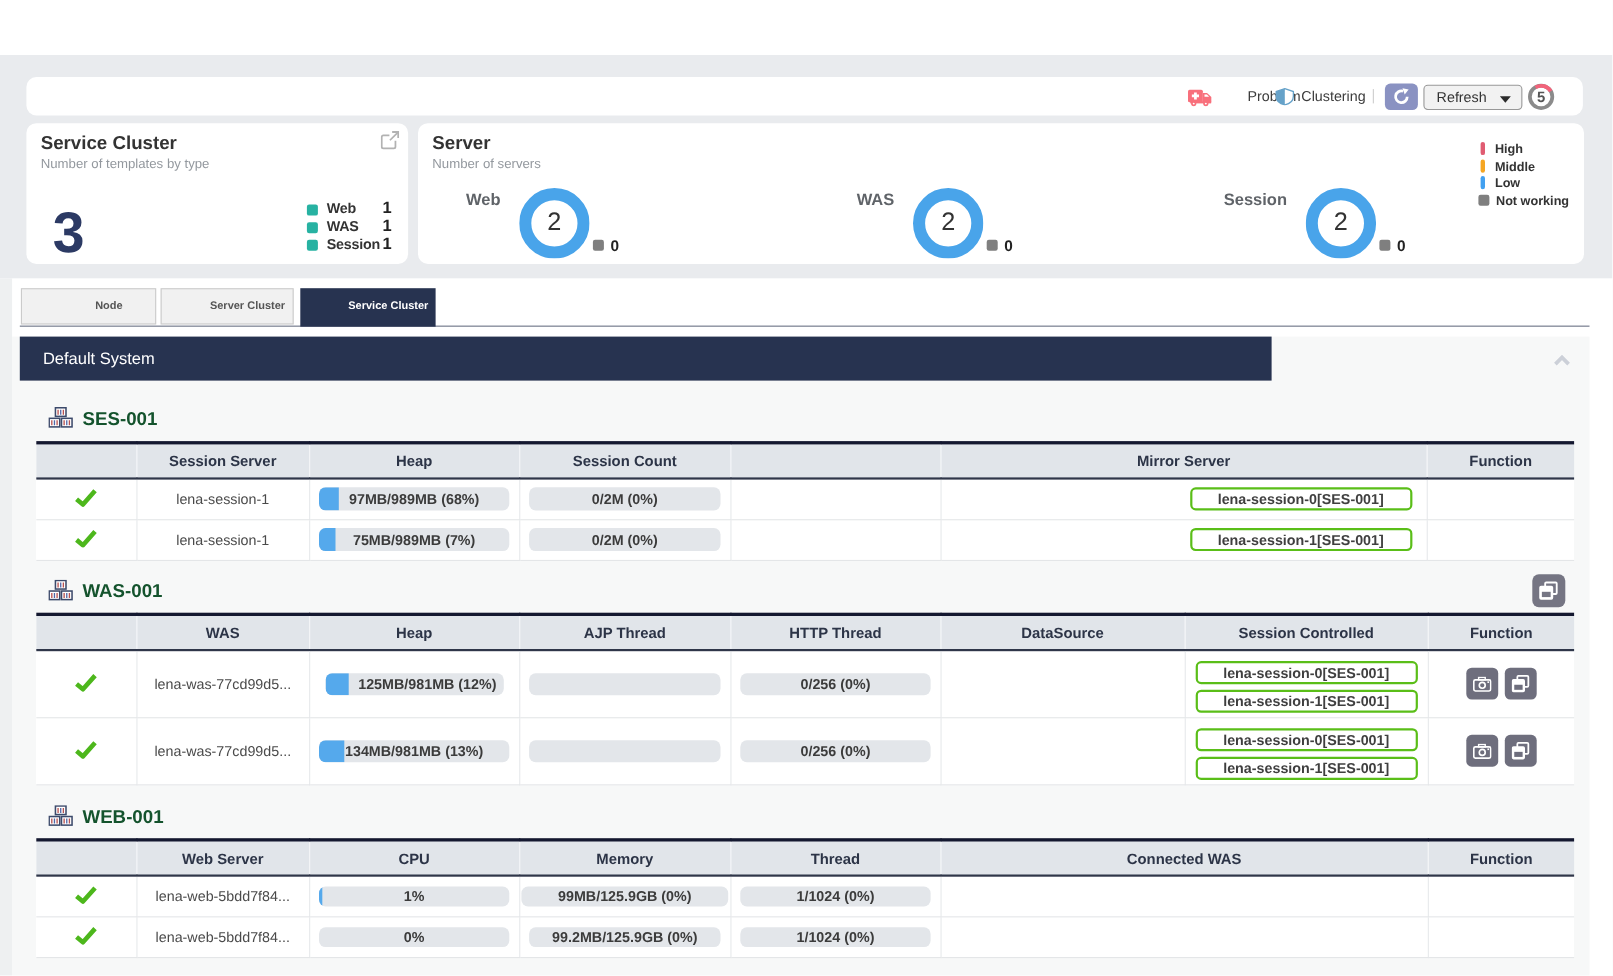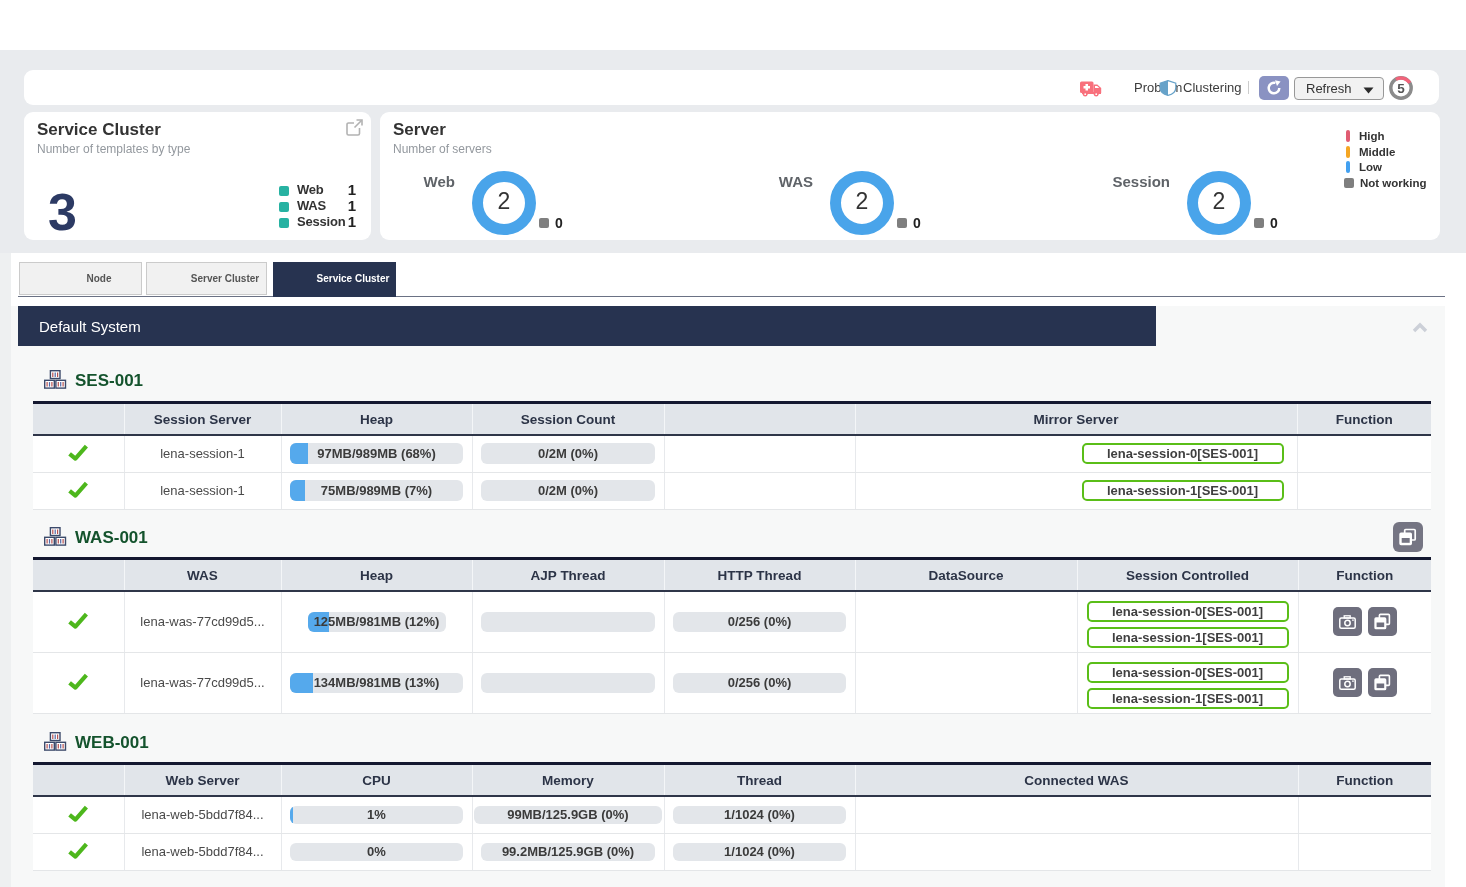--- a/index.html
+++ b/index.html
@@ -309,21 +309,21 @@
           <th>Function</th>
         </tr>
       </thead>
     <tbody>
       <tr style="height:61px;">
         <td><svg width="22" height="17" viewBox="0 0 22 17">
               <path d="M2.6 9.8 L8.4 14.6 L19.4 2.2" fill="none" stroke="#4db71c" stroke-width="4.2" stroke-linejoin="round"></path>
             </svg></td>
         <td>lena-was-77cd99d5...</td>
         <td>
-            <div class="bar" style="width:138px;"><div class="fill" style="width:21px;"></div><span>125MB/981MB (12%)</span></div>
+            <div class="bar" style="width:138px;padding-left:24px;"><div class="fill" style="width:21px;"></div><span>125MB/981MB (12%)</span></div>
           </td>
         <td>
             <div class="bar" style="width:174px;"></div>
           </td>
         <td>
             <div class="bar" style="width:173px;"><span>0/256 (0%)</span></div>
           </td>
         <td></td>
         <td>
             <div class="gbox" style="margin:5px auto 0;">lena-session-0[SES-001]</div>

